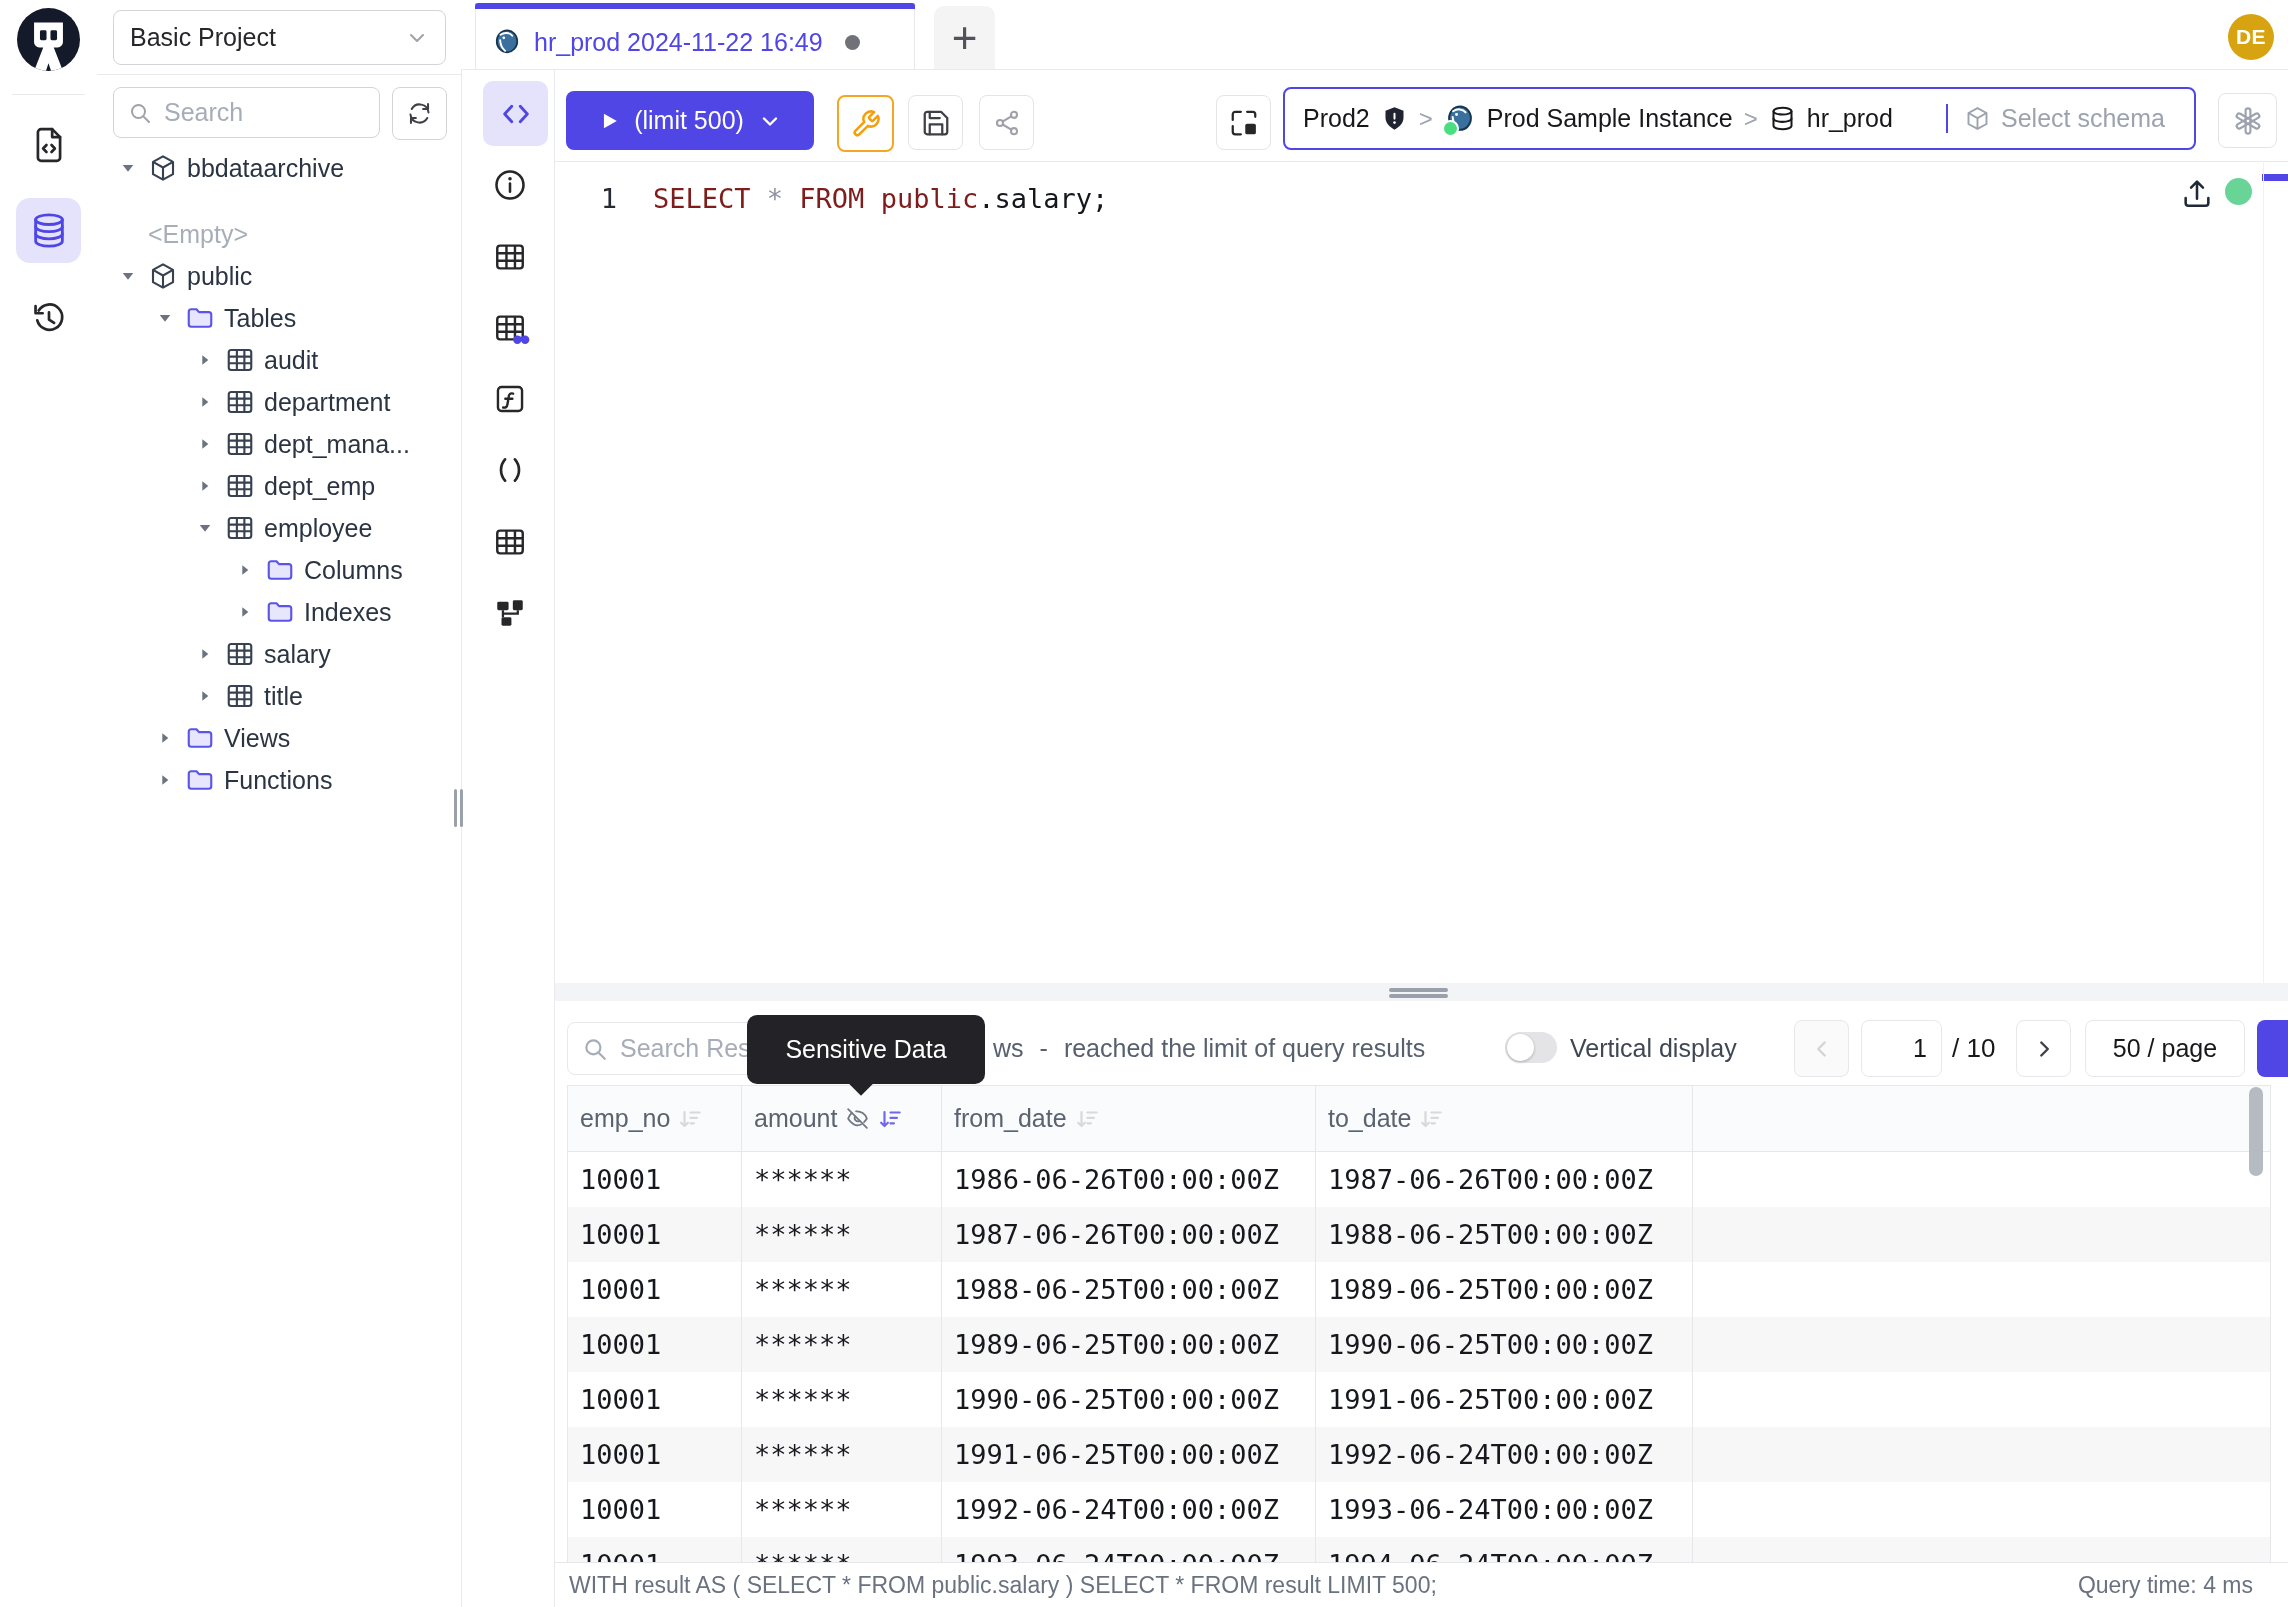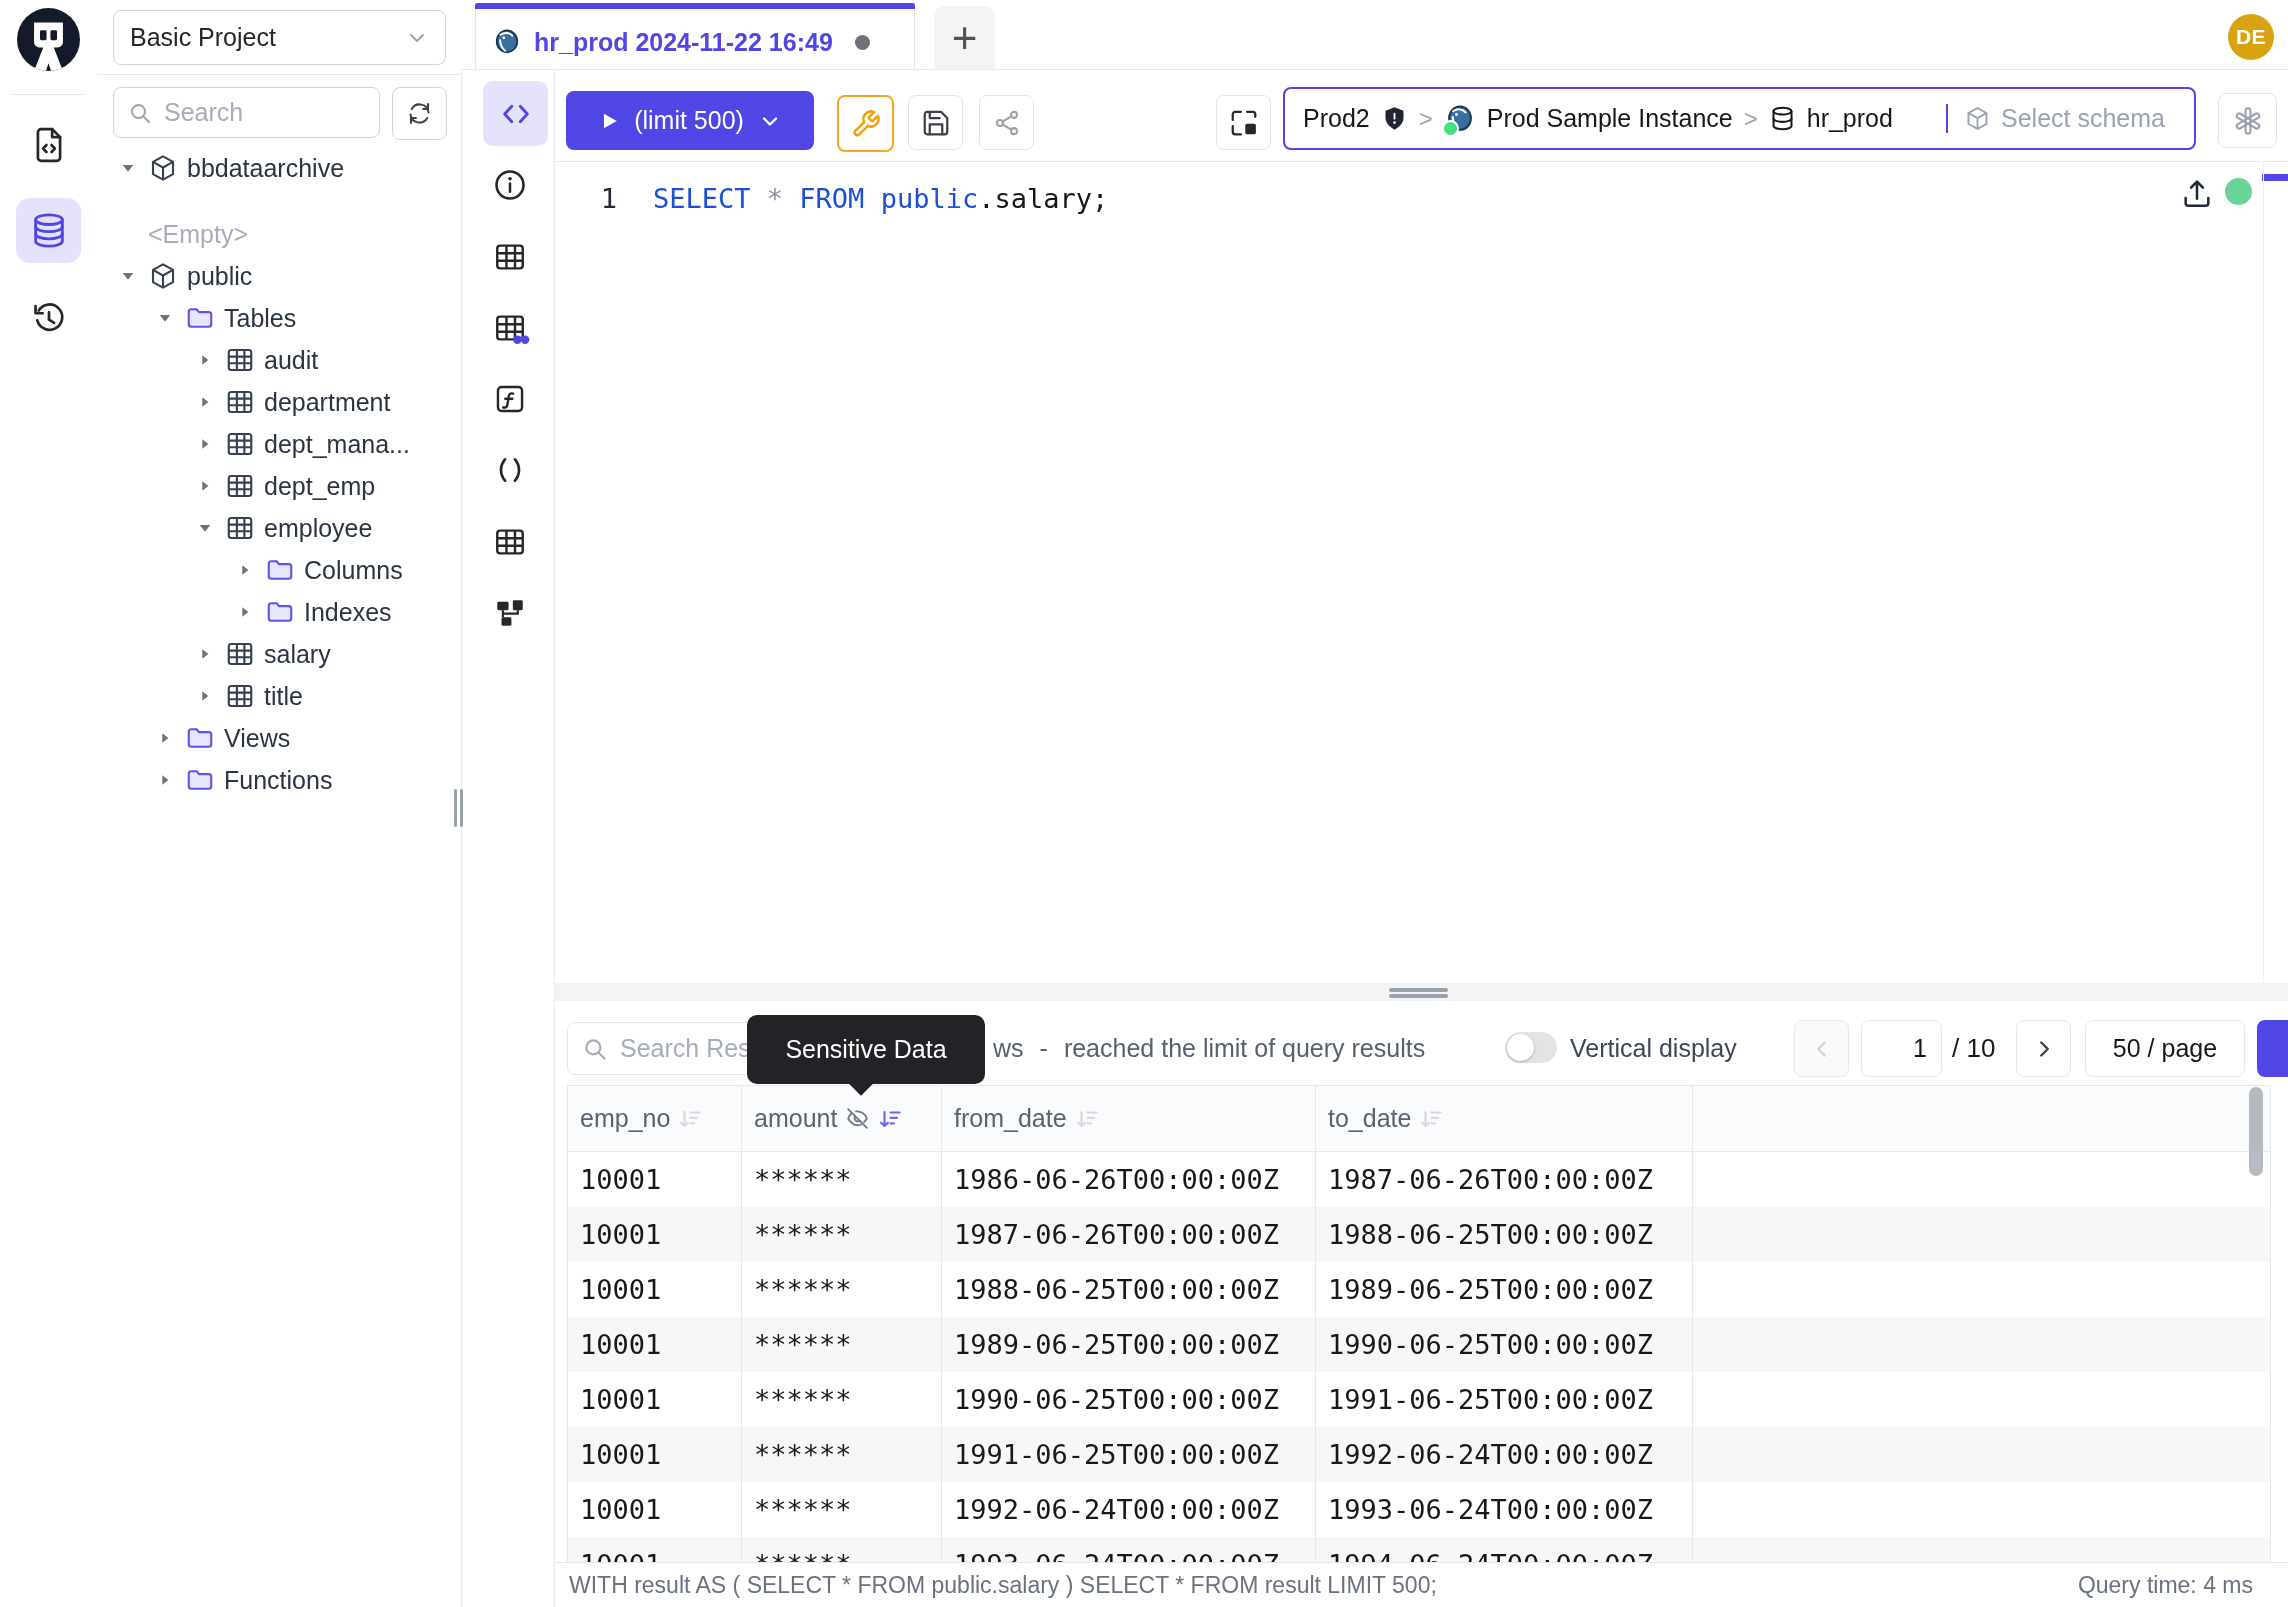--- a/index.html
+++ b/index.html
@@ -25,21 +25,21 @@
           display:flex;align-items:center;justify-content:center;color:#3f3f46;}
   #tree{position:absolute;left:0;top:147px;width:364px;}
   .tree-row{height:42px;display:flex;align-items:center;gap:9px;font-size:25px;color:#2b3442;cursor:default;}
   .tree-row .tw{width:22px;height:22px;color:#6b7280;flex:0 0 auto;display:flex;align-items:center;justify-content:center;}
   .muted{color:#a8aeb8;}
   
   #tabbar{position:absolute;left:461px;top:0;width:1828px;height:69px;background:#fff;border-bottom:1px solid #e8eaee;}
   #tab-active{position:absolute;left:14px;top:3px;width:440px;height:66px;background:#fff;
               border-left:1px solid #e8e8ec;border-right:1px solid #e8e8ec;box-sizing:border-box;}
   #tab-active::before{content:"";position:absolute;left:-1px;top:0;right:-1px;height:6px;background:#4f46e5;border-radius:3px 3px 0 0;}
-  .tab-inner{display:flex;align-items:center;gap:12px;height:100%;padding:6px 16px 0 16px;font-weight:bold;}
+  .tab-inner{display:flex;align-items:center;gap:12px;height:100%;padding:6px 16px 0 16px;}
   .tab-title{font-size:25px;color:#4f46e5;white-space:nowrap;}
   .dirty-dot{width:15px;height:15px;border-radius:50%;background:#71717a;margin-left:10px;}
   #tab-add{position:absolute;left:473px;top:6px;width:61px;height:63px;background:#f4f4f5;border-radius:10px 10px 0 0;
            display:flex;align-items:center;justify-content:center;font-size:44px;font-weight:300;color:#52525b;}
   #avatar{position:absolute;left:2228px;top:14px;width:46px;height:46px;border-radius:50%;background:#d7a310;
           display:flex;align-items:center;justify-content:center;color:#fff;font-size:21px;font-weight:bold;letter-spacing:0.5px;}
   
   .tool-btn{position:absolute;top:95px;width:53px;height:53px;border:1.5px solid #e4e4e7;border-radius:8px;background:#fff;
             display:flex;align-items:center;justify-content:center;}
   #run-btn{position:absolute;left:566px;top:91px;width:248px;height:59px;background:#4f46e5;border-radius:8px;
@@ -53,21 +53,21 @@
             color:#9ca3af;font-size:25px;}
   .bc-sep{color:#9ca3af;font-size:24px;}
   .pg-wrap{position:relative;width:32px;height:32px;flex:0 0 auto;}
   .pg-dot{position:absolute;left:-2px;bottom:-2px;width:13px;height:13px;border-radius:50%;background:#4ade80;border:2px solid #fff;}
   
   #ed-divider{position:absolute;left:554px;top:161px;width:1735px;height:1px;background:#e8eaee;}
   #main-vline{position:absolute;left:554px;top:69px;width:1px;height:1538px;background:#e8eaee;}
   .ed-rail-btn{position:absolute;left:491px;width:38px;height:38px;color:#27272a;display:flex;align-items:center;justify-content:center;}
   #code-line{position:absolute;left:569px;top:178px;display:flex;font-family:"DejaVu Sans Mono",monospace;font-size:27px;line-height:42px;}
   .gutter{width:48px;text-align:right;color:#262b33;padding-right:36px;}
-  .kw{color:#1d4ed8;} .op{color:#8b919e;} .plain{color:#15171c;}
+  .kw{color:#7f1d1d;} .op{color:#8b919e;} .plain{color:#15171c;}
   
   #splitter{position:absolute;left:555px;top:983px;width:1734px;height:18px;background:#f3f4f6;}
   .grip{position:absolute;left:834px;width:59px;height:4px;border-radius:2px;background:#9aa1ab;}
   
   #res-search{position:absolute;left:567px;top:1022px;width:414px;height:53px;border:1.5px solid #e8e8ec;border-radius:8px;
               display:flex;align-items:center;gap:10px;padding:0 14px;box-sizing:border-box;background:#fff;}
   #res-search input{border:none;outline:none;font-size:25px;width:100%;font-family:inherit;color:#27272a;}
   #res-search input::placeholder{color:#a6adb8;}
   #res-note{position:absolute;left:993px;top:1022px;height:53px;display:flex;align-items:center;gap:16px;
             font-size:25px;color:#57606e;white-space:nowrap;}

